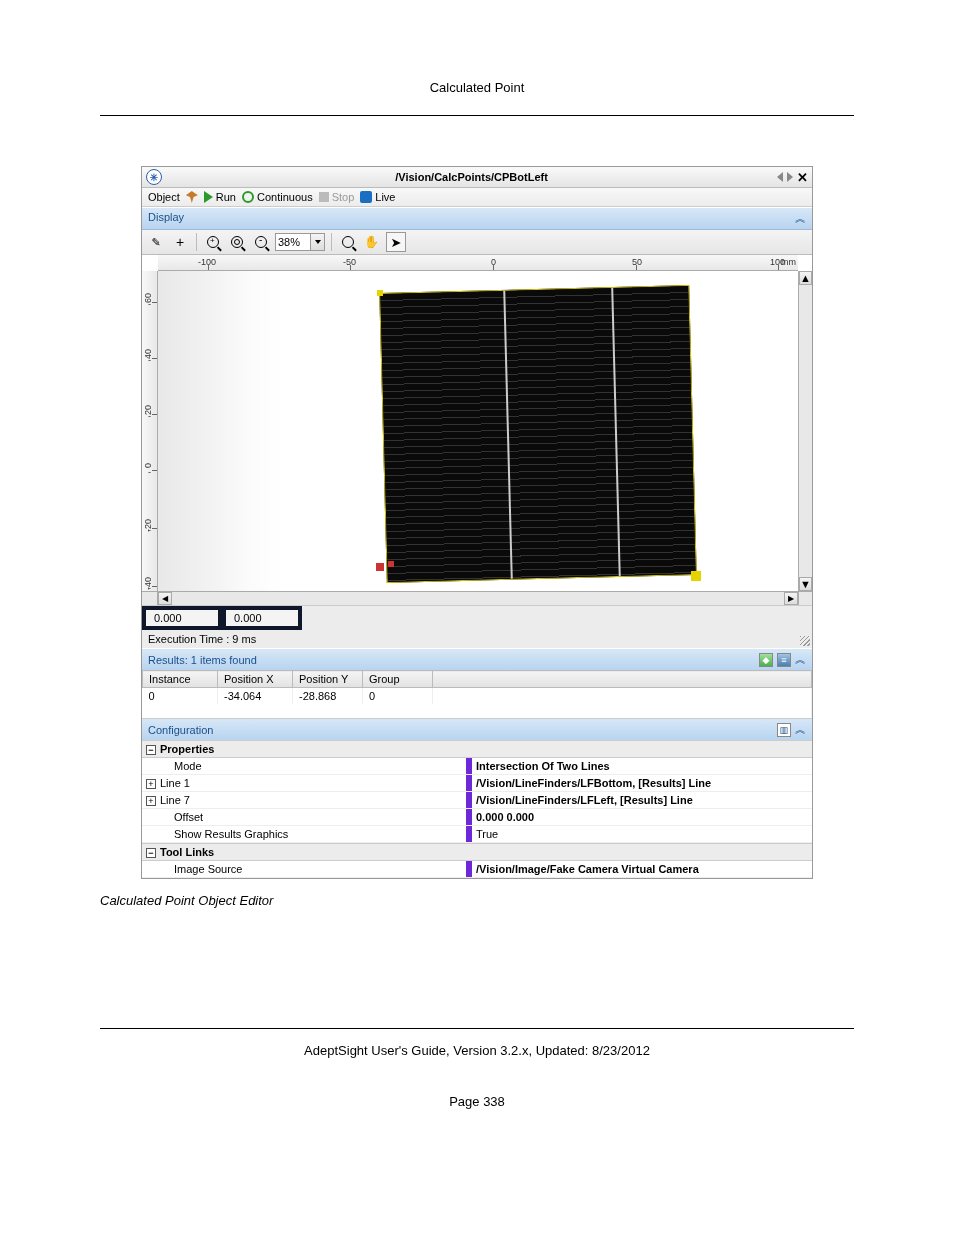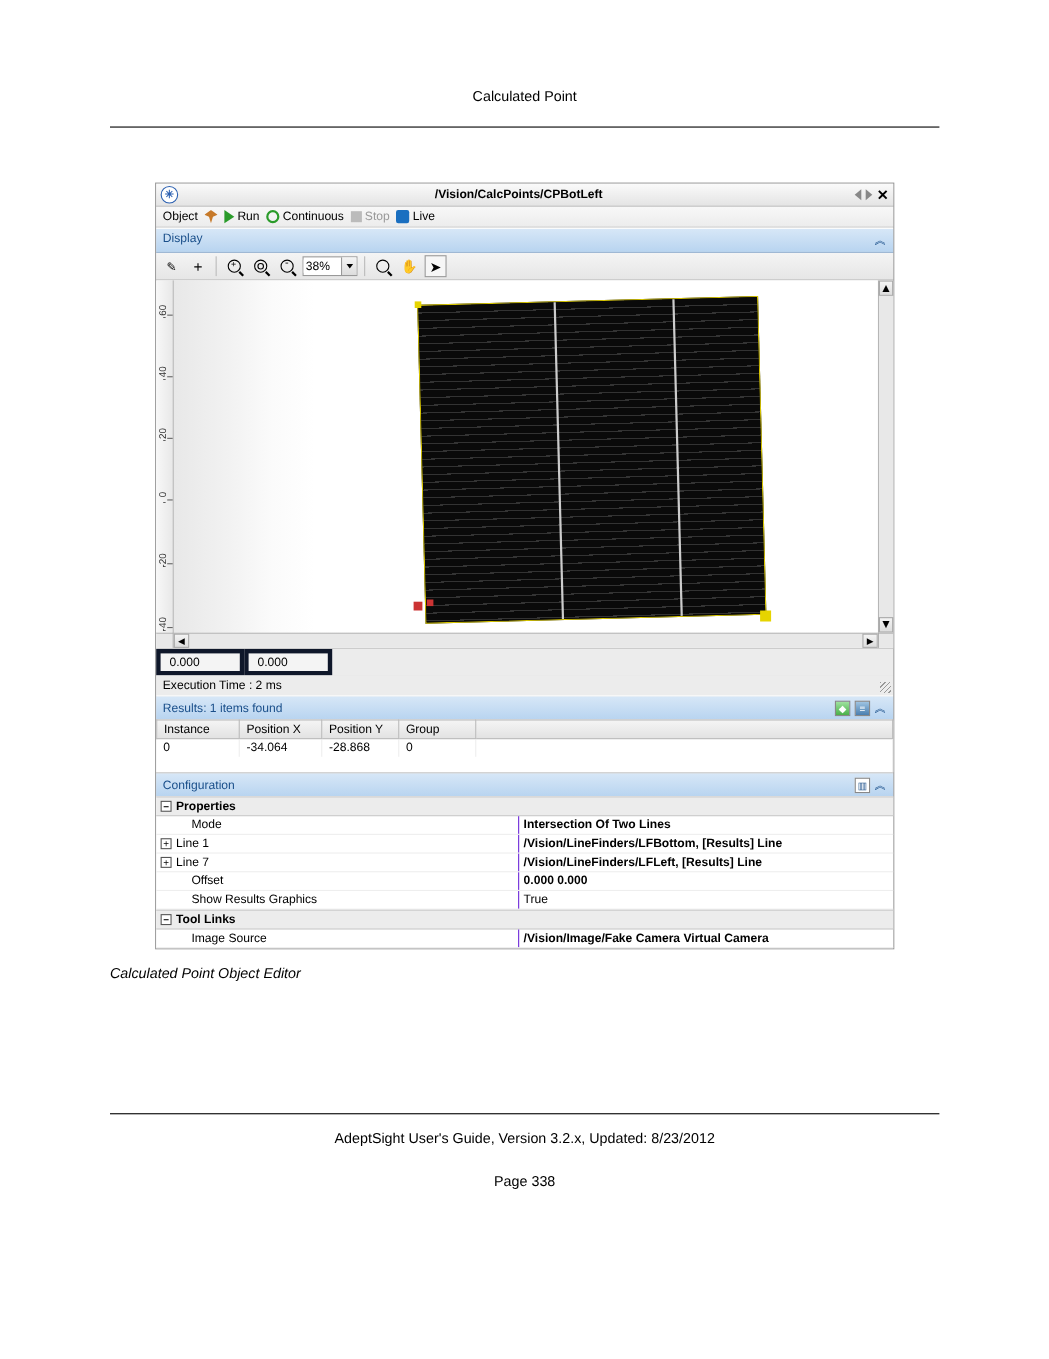--- a/index.html
+++ b/index.html
@@ -136,27 +136,27 @@
   .results-table td { padding:2px 6px;font-size:11px;border-right:1px solid #eee; }
   .results-table tr.blank td { height:14px; }
   .conf-hdr {
     background: linear-gradient(#d7e7f7,#b8d4f0);
     color:#1a4f8a;padding:3px 6px;display:flex;justify-content:space-between;align-items:center;border-top:1px solid #ccc;
   }
   .prop-grid { background:#fff; }
   .prop-cat { background:#ececec;font-weight:bold;padding:2px 4px;border-top:1px solid #ccc;border-bottom:1px solid #ccc; }
   .prop-cat .box { display:inline-block;width:10px;height:10px;border:1px solid #555;text-align:center;line-height:8px;font-size:9px;margin-right:4px;background:#fff; }
   .prop-row { display:flex;border-bottom:1px solid #eee; }
-  .prop-row .k { width:330px;padding:2px 12px 2px 18px;border-right:1px solid #6d28d9; }
+  .prop-row .k { width:330px;padding:2px 12px 2px 18px;border-right:6px solid #6d28d9; }
   .prop-row .k .box { display:inline-block;width:10px;height:10px;border:1px solid #555;text-align:center;line-height:8px;font-size:9px;margin-right:4px;margin-left:-14px;background:#fff; }
   .prop-row .v { flex:1;padding:2px 4px;font-weight:bold; }
   .prop-row .v.n { font-weight:normal; }
   .caption { font-style:italic;margin:14px 0 0 0;font-size:13px; }
   .doc-footer { text-align:center;border-top:1px solid #000;margin-top:120px;padding-top:14px;font-size:13px; }
-  .page-num { text-align:center;margin-top:24px;font-size:13px; }
+  .page-num { text-align:center;margin-top:36px;font-size:13px; }
 </style>
 </head>
 <body>
 
 <div class="page">
   <div class="doc-header">Calculated Point</div>
 
   <div class="screenshot">
 
     <div class="titlebar">
@@ -216,20 +216,33 @@
       </span>
       <span class="sep"></span>
       <span class="tbtn">
           <span class="mag"></span>
         </span>
       <span class="tbtn hand">✋</span>
       <span class="tbtn arrow-cur" style="border:1px solid #999;background:#f6f6f6">➤</span>
     </div>
 
     <div class="display-area">
+      <div class="ruler-h">
+        <span class="tick" style="left:40px">-100</span>
+        <span class="tmark" style="left:50px"></span>
+        <span class="tick" style="left:185px">-50</span>
+        <span class="tmark" style="left:192px"></span>
+        <span class="tick" style="left:333px">0</span>
+        <span class="tmark" style="left:335px"></span>
+        <span class="tick" style="left:474px">50</span>
+        <span class="tmark" style="left:478px"></span>
+        <span class="tick" style="left:612px">100</span>
+        <span class="tmark" style="left:620px"></span>
+        <span class="unit">mm</span>
+      </div>
       <div class="main-row">
         <div class="ruler-v">
           <span class="tick" style="top:22px">60</span>
             <span class="dash" style="top:28px">-</span>
             <span class="tmark" style="top:31px"></span>
           <span class="tick" style="top:78px">40</span>
             <span class="dash" style="top:84px">-</span>
             <span class="tmark" style="top:87px"></span>
           <span class="tick" style="top:134px">20</span>
             <span class="dash" style="top:140px">-</span>
@@ -271,21 +284,21 @@
         <div style="width:14px;background:#e8e8e8;border-top:1px solid #aaa;border-left:1px solid #aaa"></div>
       </div>
     </div>
 
     <div class="status-row">
       <div class="cell">0.000</div>
       <div class="cell">0.000</div>
       <div style="flex:1"></div>
     </div>
     <div class="exec-row">
-      <span>Execution Time : 2 ms</span>
+      <span>Execution Time : 9 ms</span>
       <div class="grip"></div>
     </div>
 
     <div class="results-hdr">
       <span>Results: 1 items found</span>
       <div class="hdr-icons">
         <span class="sq-ico g">◆</span>
         <span class="sq-ico b">≡</span>
         <span class="chev-up">︽</span>
       </div>

